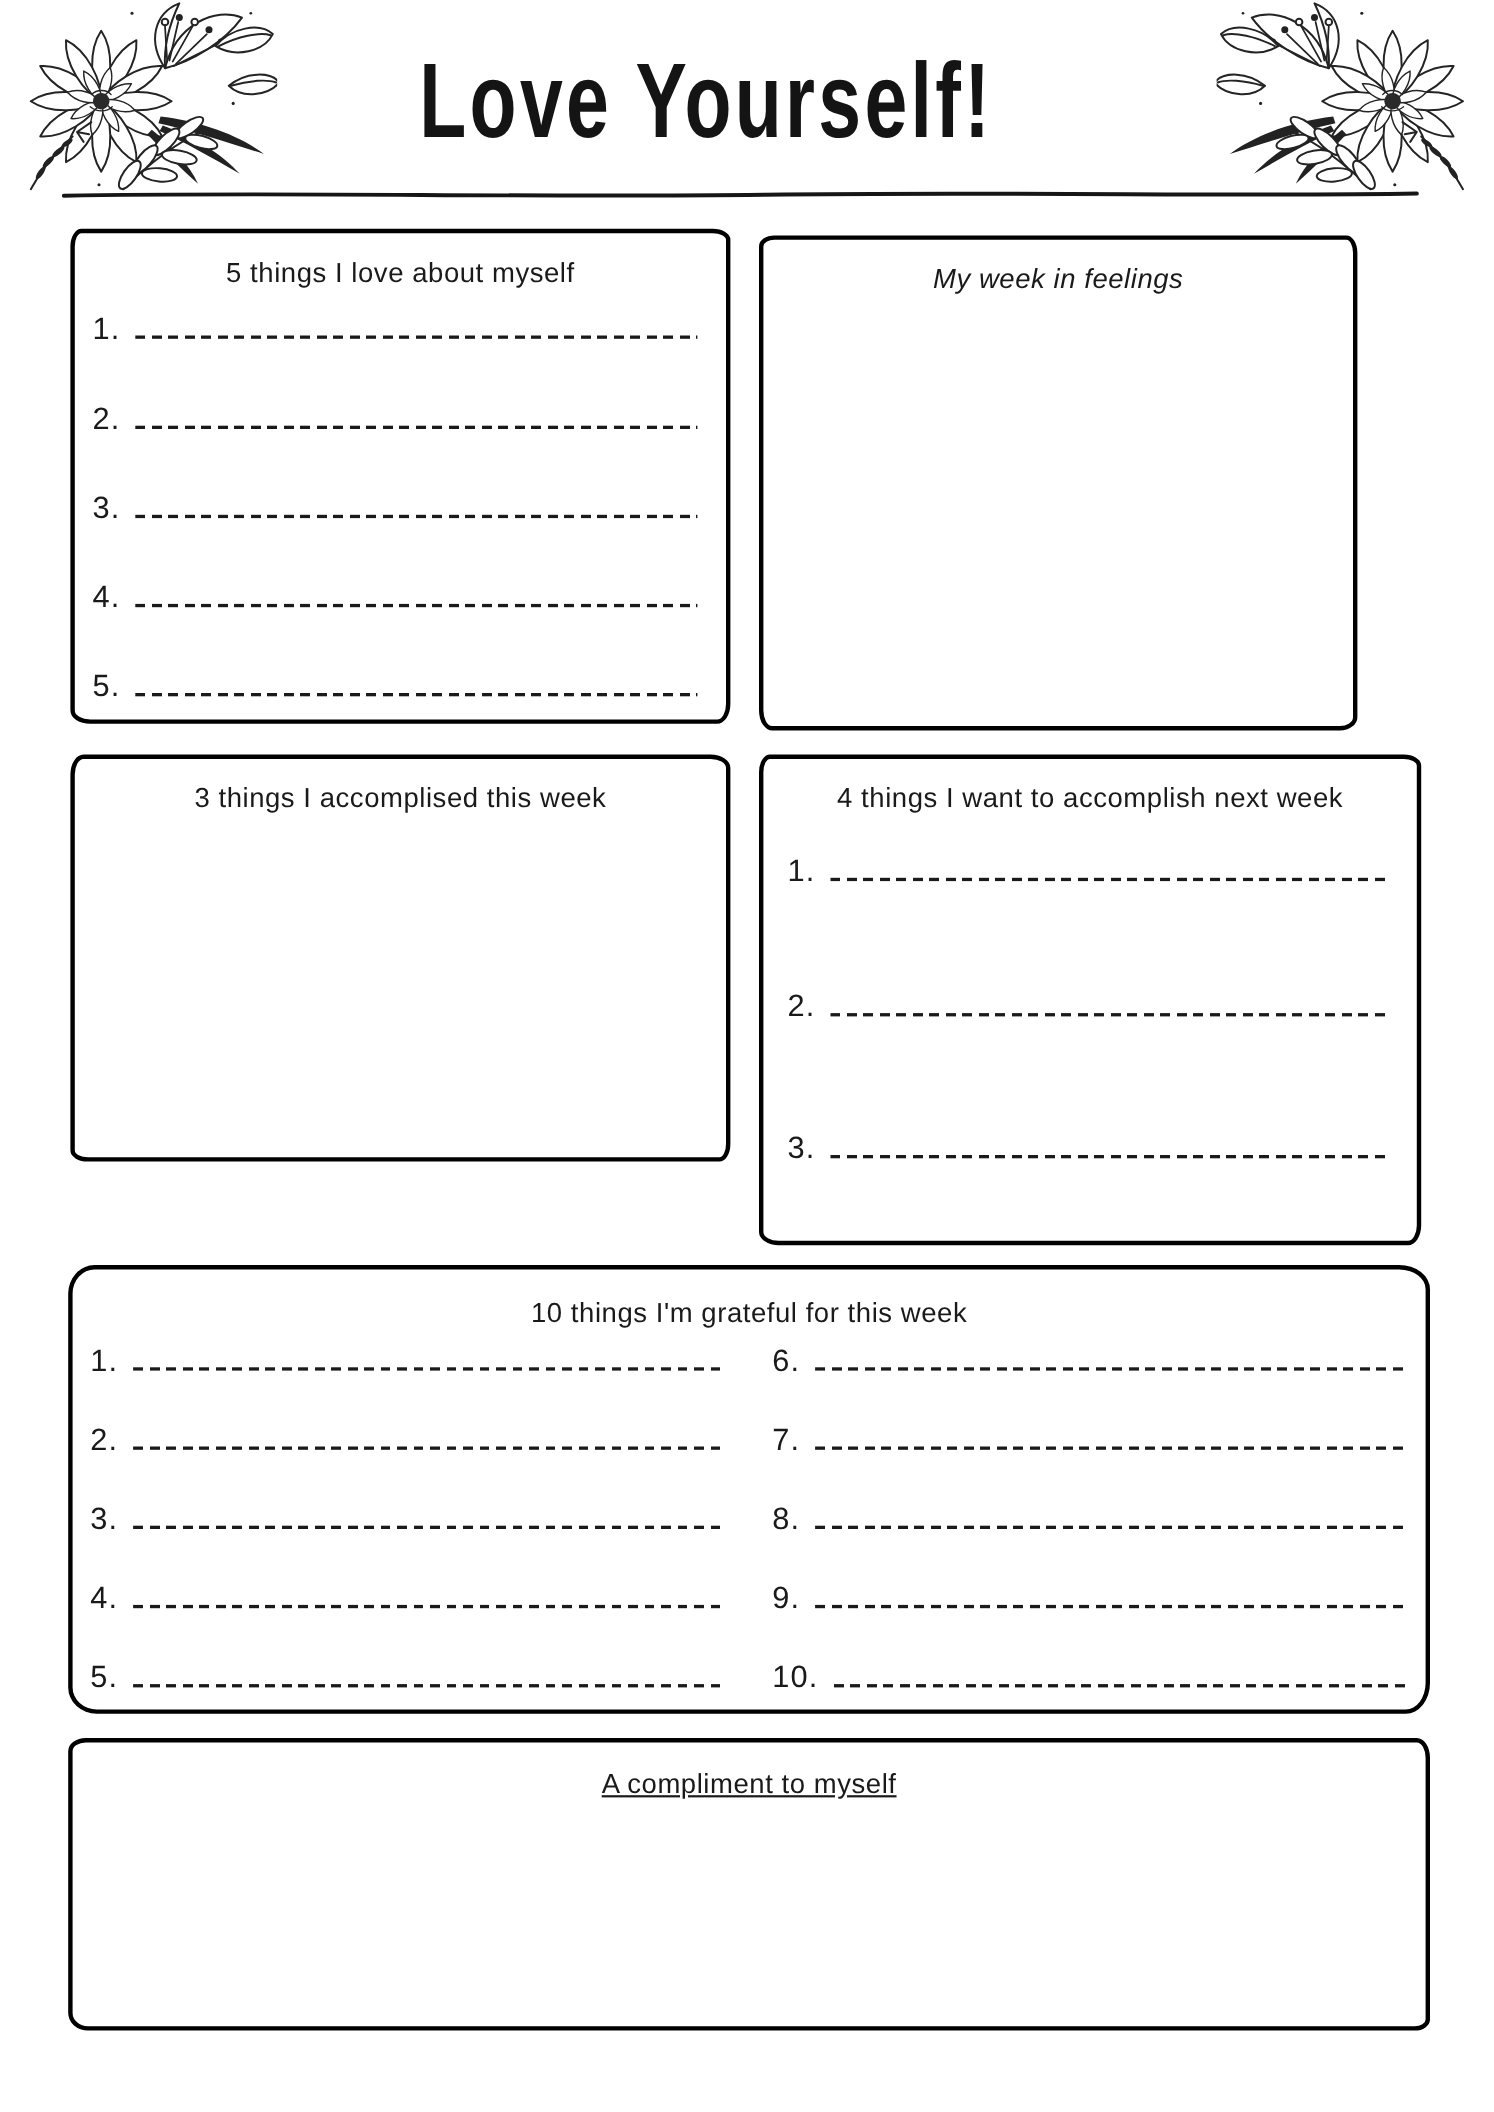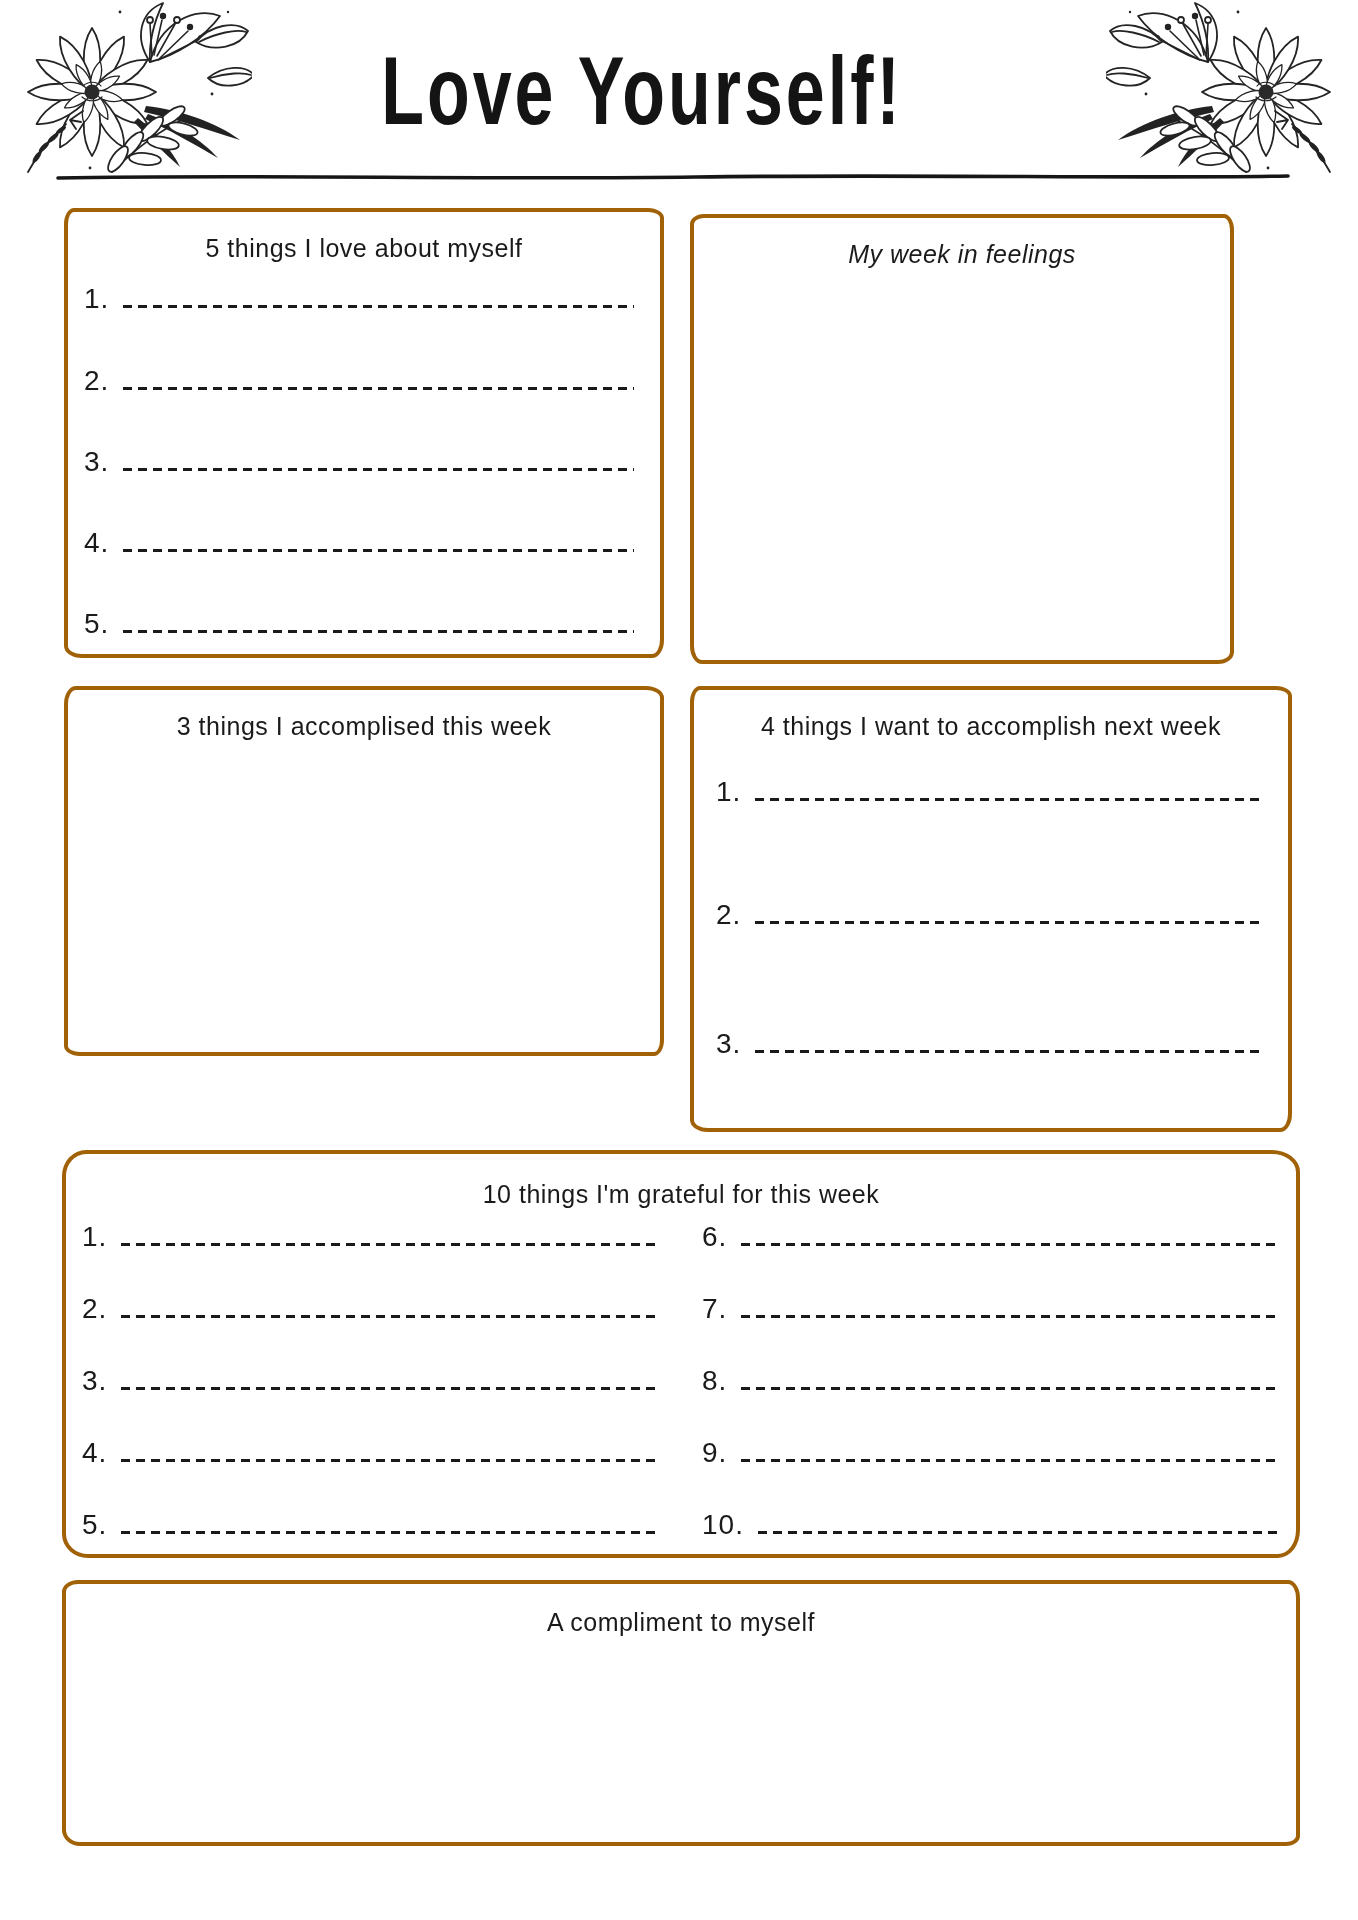--- a/index.html
+++ b/index.html
@@ -18,21 +18,21 @@
     transform:translateX(-50%) scaleY(1.38);
     transform-origin:top center;
     font-size:70px; font-weight:bold; letter-spacing:3px;
     white-space:nowrap; color:#141414;
   }
 
   .divider { position:absolute; left:56px; top:172px; width:1234px; height:10px; }
 
   .box {
     position:absolute; box-sizing:border-box; background:#fff;
-    border:4px solid #a16207;
+    border:4px solid #000000;
     border-radius:10px 16px 12px 18px / 16px 10px 18px 12px;
   }
   .box-rounded { border-radius:24px 28px 22px 26px / 26px 22px 28px 24px; }
 
   .box-title {
     text-align:center; font-size:25px; letter-spacing:0.5px;
     padding-top:22px; color:#1a1a1a;
   }
 
   .line-row {
@@ -235,14 +235,14 @@
       <span class="dash"></span>
     </div>
     <div class="line-row" style="top:347px; left:0; right:0;text-align:right;">
       <span class="num">10.</span>
       <span class="dash"></span>
     </div>
   </div>
 </section>
 
 <section class="box" style="left:62px; top:1580px; width:1238px; height:266px; border-radius:16px 12px 14px 18px / 12px 18px 10px 16px;">
-  <div class="box-title" style="padding-top:24px;">A compliment to myself</div>
+  <div class="box-title" style="padding-top:24px;text-decoration:underline;">A compliment to myself</div>
 </section>
 
 </body></html>

